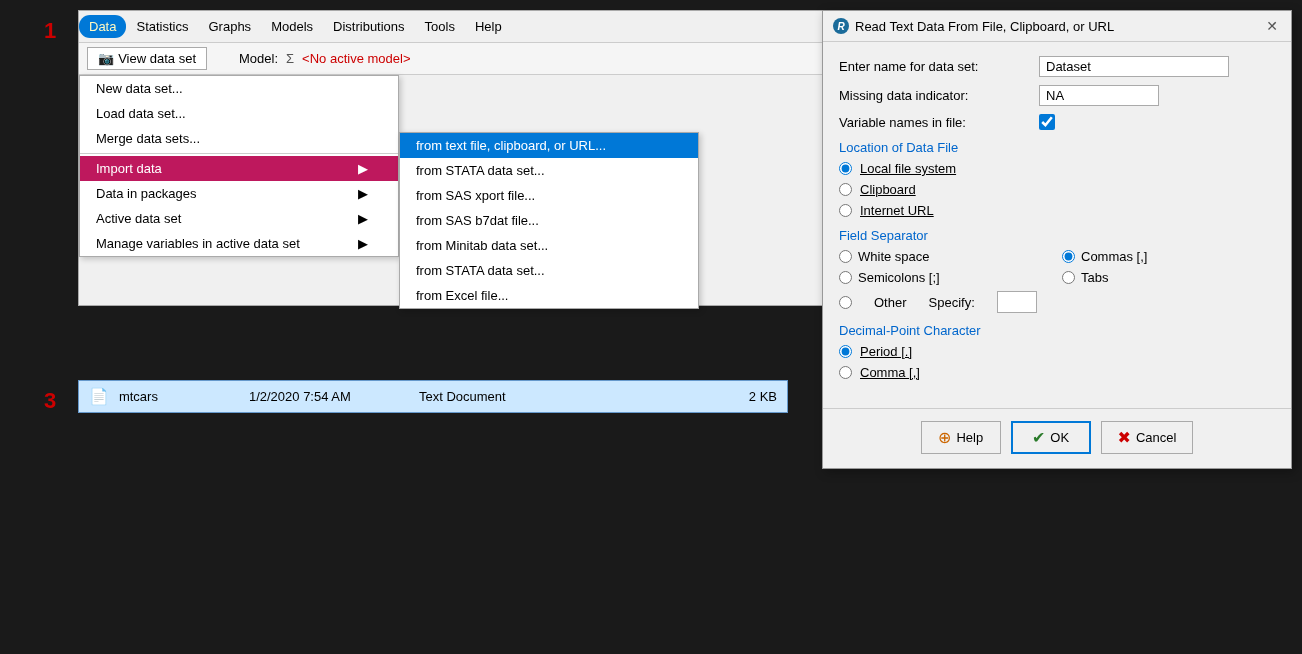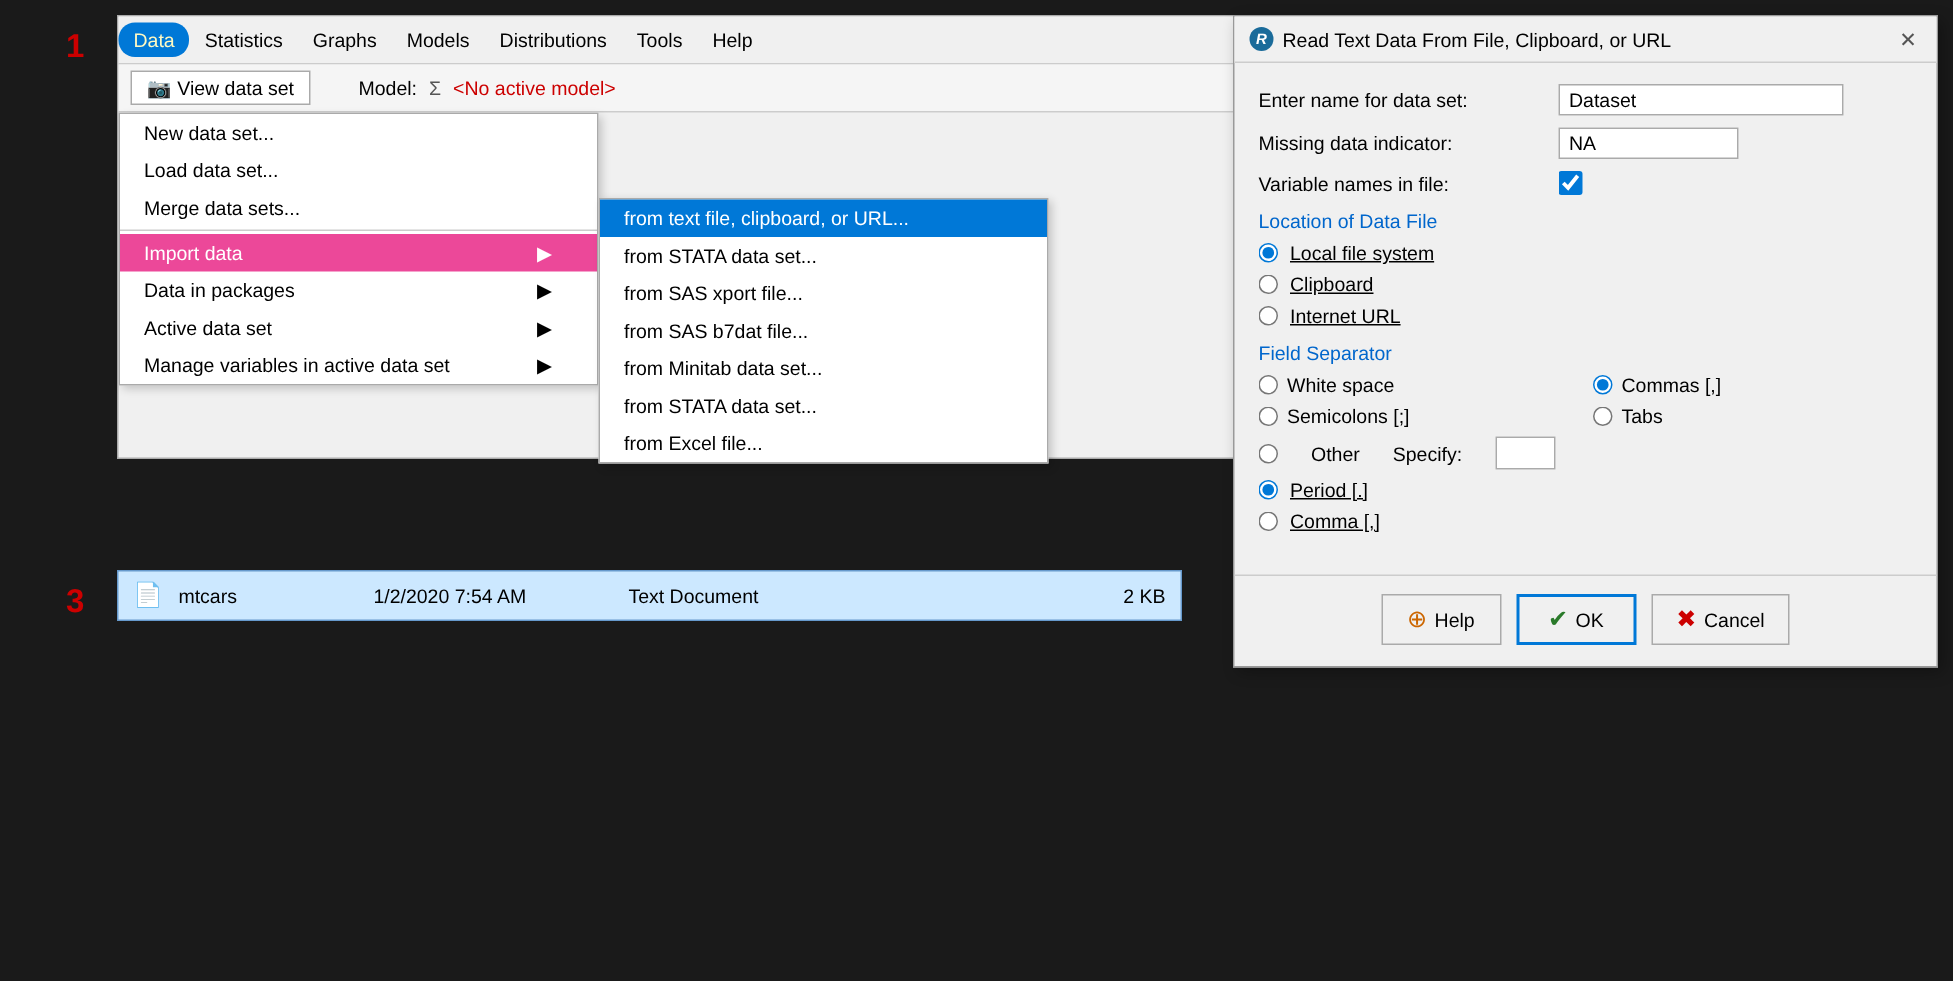--- a/index.html
+++ b/index.html
@@ -100,21 +100,21 @@
       padding: 5px 30px 5px 16px;
       cursor: pointer;
       color: #000;
       display: flex;
       justify-content: space-between;
       align-items: center;
       white-space: nowrap;
     }
 
     .dropdown-item.selected {
-      background: #ec4899;
+      background: #be185d;
       color: white;
     }
 
     .dropdown-item .arrow {
       margin-left: 20px;
     }
 
     .dropdown-separator {
       border-top: 1px solid #ccc;
       margin: 2px 0;
@@ -497,20 +497,21 @@
         <span class="radio-label">Tabs</span>
       </div>
       <div class="field-sep-item" style="display:flex; align-items:center; gap:22px;">
         <input class="radio-input" type="radio" name="fieldsep" style="">
         <span class="radio-label">Other</span>
         <span class="radio-label">Specify:</span>
         <input class="specify-input" type="text" style="">
       </div>
     </div>
 
+    <div class="section-title">Decimal-Point Character</div>
     <div class="radio-group">
       <div class="radio-row">
         <input class="radio-input" type="radio" name="decimal" checked="" style="">
         <span class="radio-label">Period [.]</span>
       </div>
       <div class="radio-row">
         <input class="radio-input" type="radio" name="decimal" style="">
         <span class="radio-label">Comma [,]</span>
       </div>
     </div>

